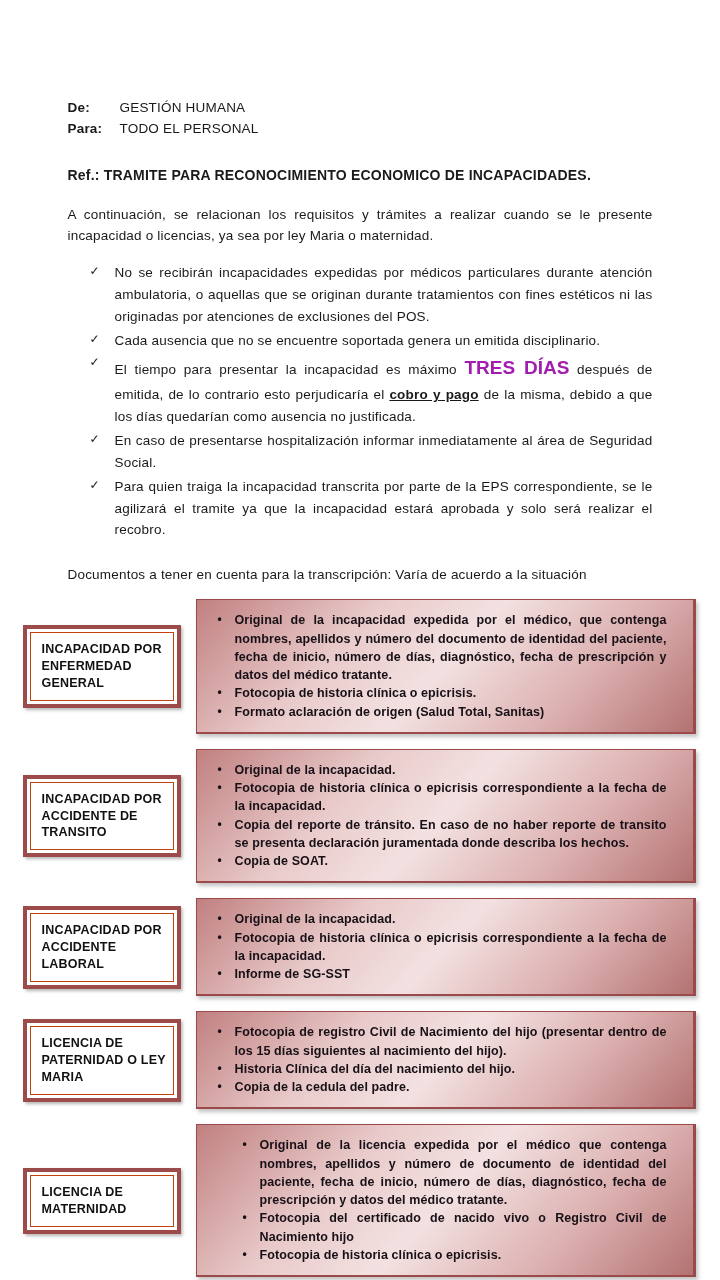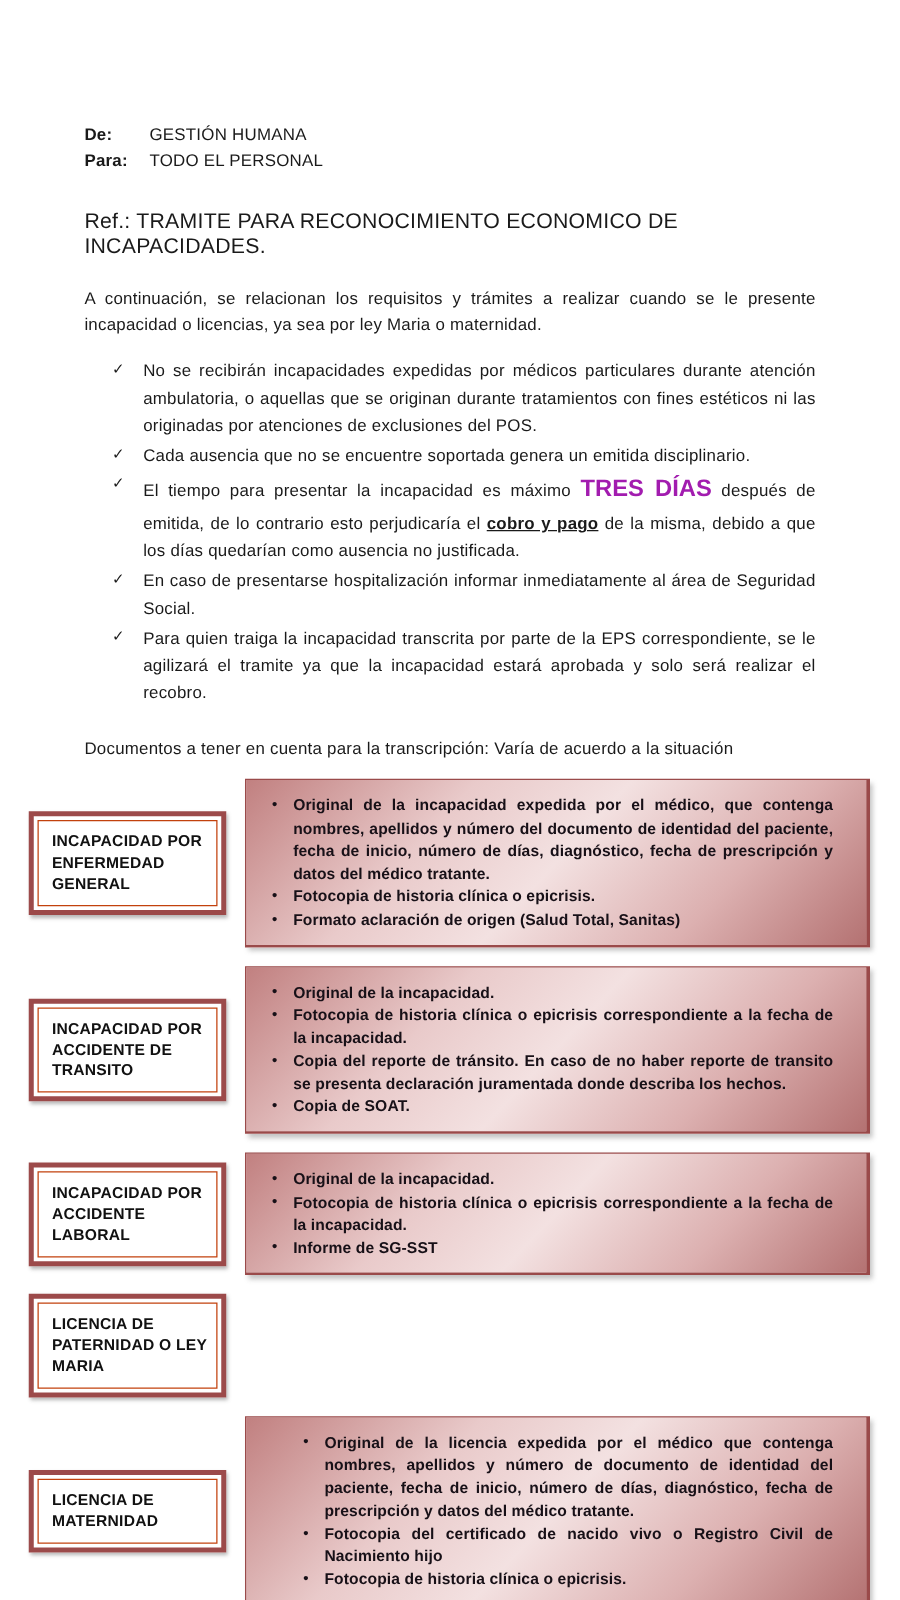--- a/index.html
+++ b/index.html
@@ -11,21 +11,21 @@
     letter-spacing:0.2px;
   }
   .content { padding-top:98px; }
 
   
   .memo-head { margin:0 63px; font-size:13.5px; line-height:1.55; }
   .memo-row { display:flex; }
   .memo-label { font-weight:bold; width:52px; flex:0 0 52px; }
   .memo-value { }
 
-  .ref-line { margin:27px 63px 15px; font-size:17px; font-weight:normal; }
+  .ref-line { margin:27px 63px 15px; font-size:14px; font-weight:bold; }
 
   .intro { margin:21px 63px 0; font-size:13.5px; line-height:1.6; text-align:justify; }
 
   
   .checklist { margin:15px 63px 0 110px; list-style:none; font-size:13.5px; line-height:1.62; }
   .checklist li { position:relative; text-align:justify; margin-bottom:2px; }
   .checklist li .check { position:absolute; left:-25px; top:0; font-size:12px; }
   .red-big { color:#a21caf; font-weight:bold; font-size:19px; letter-spacing:0; }
   .bold-underline { font-weight:bold; text-decoration:underline; }
 
@@ -131,20 +131,28 @@
               <li>Fotocopia de historia clínica o epicrisis correspondiente a la fecha de la incapacidad.</li>
               <li>Informe de SG-SST</li>
             </ul>
         </div>
       </div>
 
       <div class="section-row">
         <div class="label-box">
           <div class="label-box-inner">LICENCIA DE PATERNIDAD O LEY MARIA</div>
         </div>
+        <div class="content-box">
+          <ul>
+
+          <li>Fotocopia de registro Civil de Nacimiento del hijo (presentar dentro de los 15 días siguientes al nacimiento del hijo).</li>
+              <li>Historia Clínica del día del nacimiento del hijo.</li>
+              <li>Copia de la cedula del padre.</li>
+            </ul>
+        </div>
       </div>
 
       <div class="section-row deep-indent">
         <div class="label-box">
           <div class="label-box-inner">LICENCIA DE MATERNIDAD</div>
         </div>
         <div class="content-box">
           <ul>
 
           <li>Original de la licencia expedida por el médico que contenga nombres, apellidos y número de documento de identidad del paciente, fecha de inicio, número de días, diagnóstico, fecha de prescripción y datos del médico tratante.</li>

